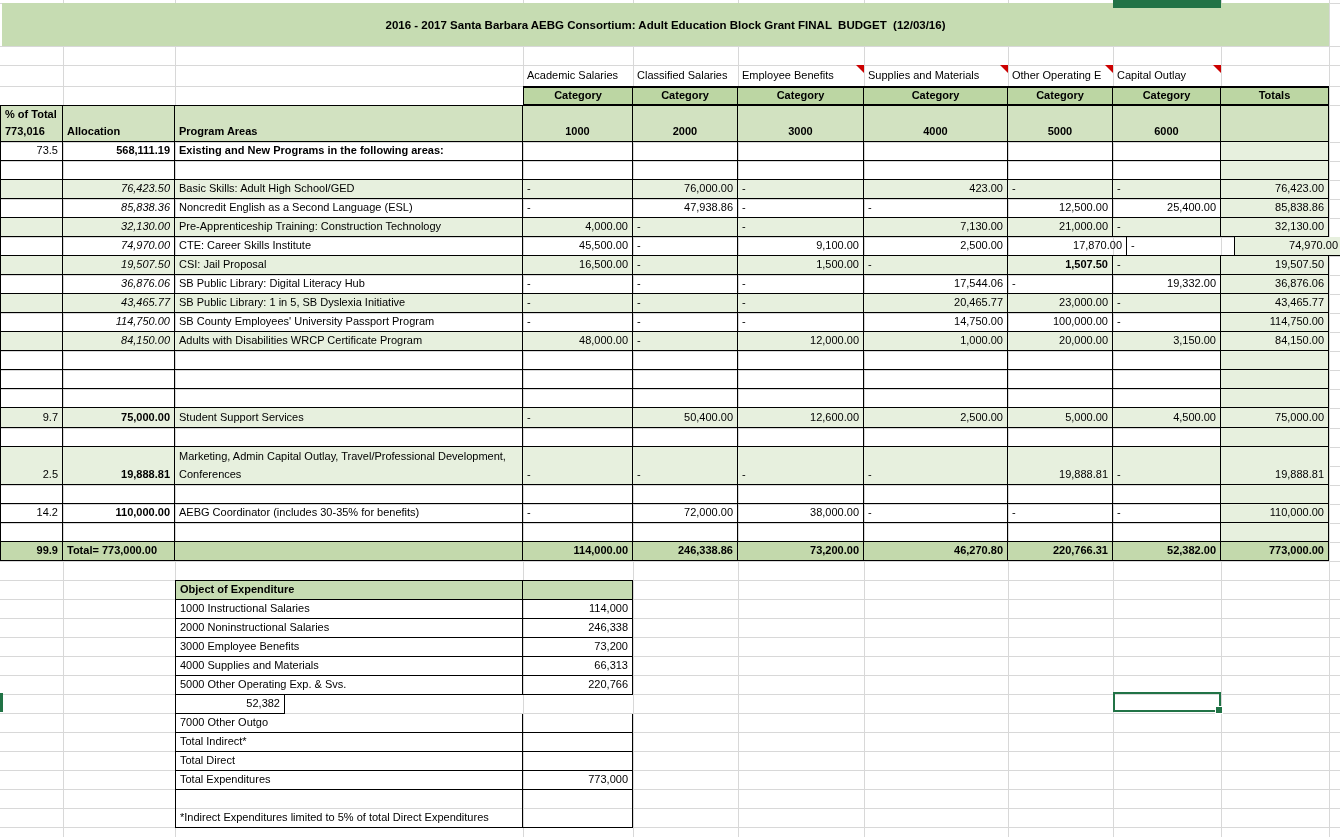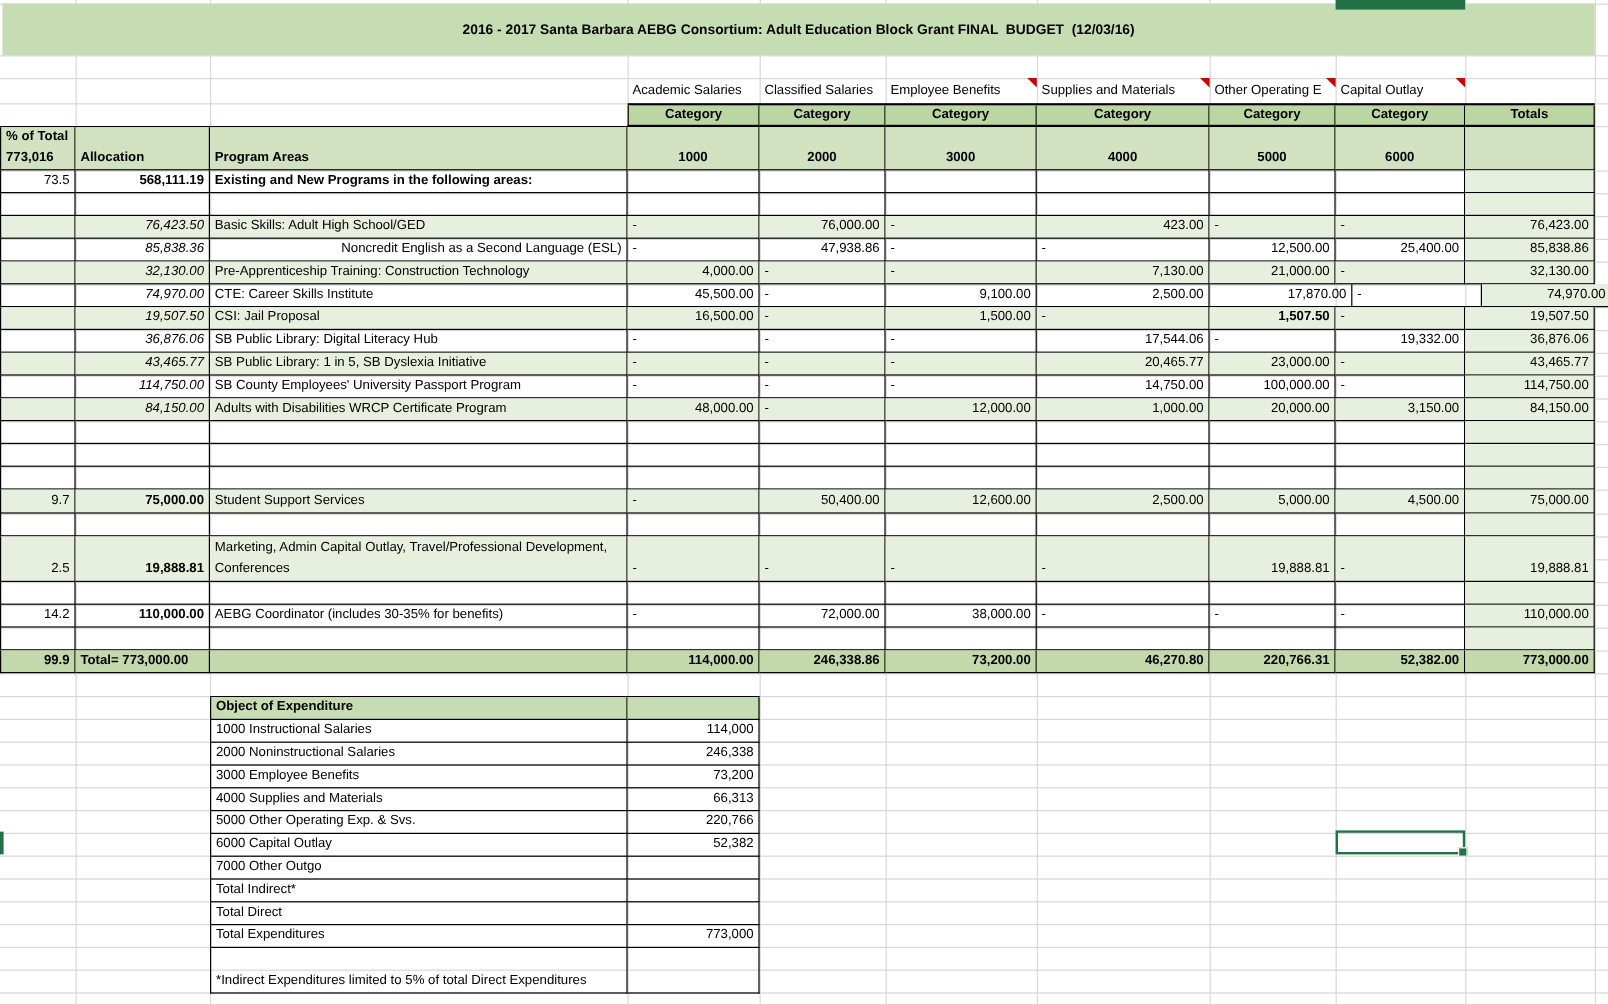--- a/index.html
+++ b/index.html
@@ -251,21 +251,21 @@
           <span style="width: 100%;">76,423.00</span>
         </div>
       </div>
       <div class="r xrow" style="height: 19px;">
         <div class="cell num" style="width: 63px;">
           <span style="width: 100%;"></span>
         </div>
         <div class="cell num i" style="width: 112px;">
           <span style="width: 100%;">85,838.36</span>
         </div>
-        <div class="cell " style="width: 348px; text-align: right;">
+        <div class="cell " style="width: 348px;">
           <span style="width: 100%;">Noncredit English as a Second Language (ESL)</span>
         </div>
         <div class="cell dash" style="width: 110px;">
           <span style="width: 100%;">-</span>
         </div>
         <div class="cell num" style="width: 105px;">
           <span style="width: 100%;">47,938.86</span>
         </div>
         <div class="cell dash" style="width: 126px;">
           <span style="width: 100%;">-</span>
@@ -872,23 +872,20 @@
       </div>
       <div class="r" style="height: 19px;">
         <div class="cell " style="width: 348px;">
           <span style="width: 100%;">5000 Other Operating Exp. &amp; Svs.</span>
         </div>
         <div class="cell num" style="width: 110px;">
           <span style="width: 100%;">220,766</span>
         </div>
       </div>
       <div class="r" style="height: 19px;">
-        <div class="cell " style="width: 348px;">
-          <span style="width: 100%;">6000 Capital Outlay</span>
-        </div>
         <div class="cell num" style="width: 110px;">
           <span style="width: 100%;">52,382</span>
         </div>
       </div>
       <div class="r" style="height: 19px;">
         <div class="cell " style="width: 348px;">
           <span style="width: 100%;">7000 Other Outgo</span>
         </div>
         <div class="cell num" style="width: 110px;">
           <span style="width: 100%;"></span>

